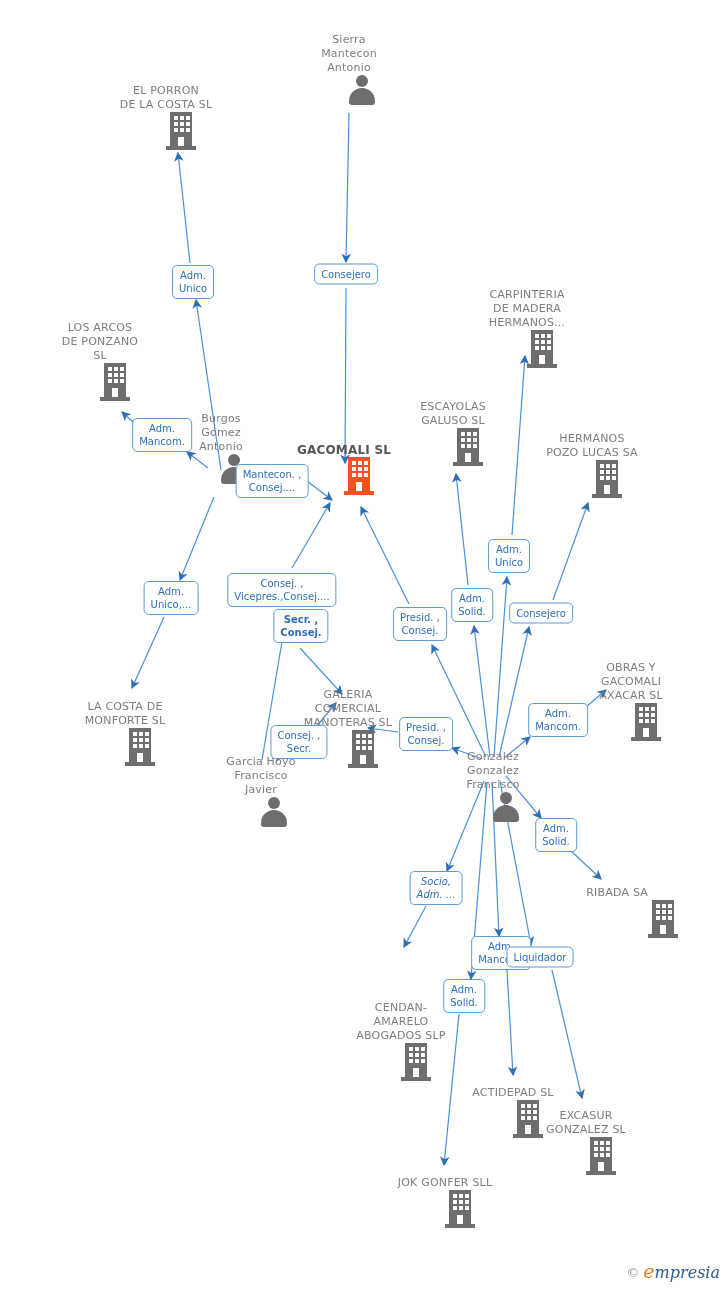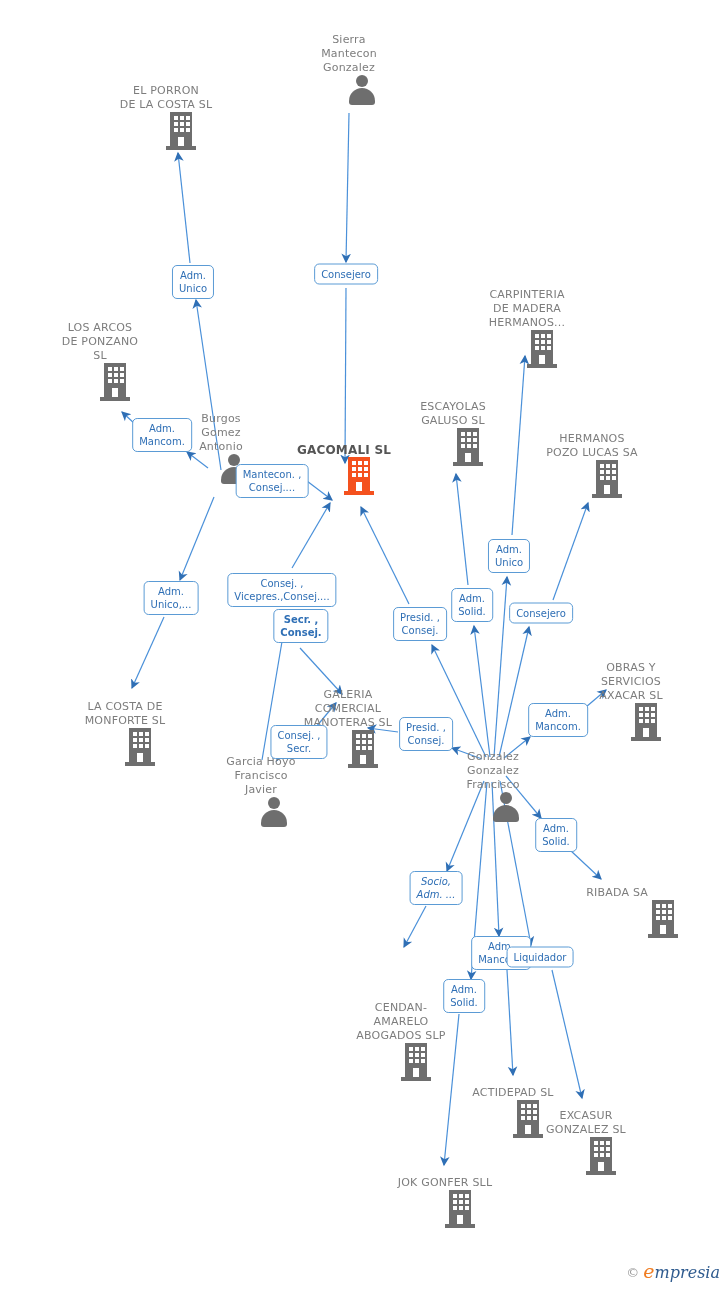--- a/index.html
+++ b/index.html
@@ -111,21 +111,21 @@
 
   <div id="nodes">
       <div class="node company" style="left: 166px; top: 84px;">
         <div class="cap" style="white-space: pre-line;">EL PORRON
 DE LA COSTA SL</div>
         <div class="glyph"><span class="bldg"><i class="body"></i><i class="w" style="left:8px;top:4px"></i><i class="w" style="left:14px;top:4px"></i><i class="w" style="left:20px;top:4px"></i><i class="w" style="left:8px;top:10px"></i><i class="w" style="left:14px;top:10px"></i><i class="w" style="left:20px;top:10px"></i><i class="w" style="left:8px;top:16px"></i><i class="w" style="left:14px;top:16px"></i><i class="w" style="left:20px;top:16px"></i><i class="door"></i><i class="base"></i></span></div>
       </div>
       <div class="node person-node" style="left: 349px; top: 33px;">
         <div class="cap" style="white-space: pre-line;">Sierra
 Mantecon
-Gonzalez</div>
+Antonio</div>
         <div class="glyph"><span class="person"><i class="head"></i><i class="torso"></i></span></div>
       </div>
       <div class="node company" style="left: 100px; top: 321px;">
         <div class="cap" style="white-space: pre-line;">LOS ARCOS
 DE PONZANO
 SL</div>
         <div class="glyph"><span class="bldg"><i class="body"></i><i class="w" style="left:8px;top:4px"></i><i class="w" style="left:14px;top:4px"></i><i class="w" style="left:20px;top:4px"></i><i class="w" style="left:8px;top:10px"></i><i class="w" style="left:14px;top:10px"></i><i class="w" style="left:20px;top:10px"></i><i class="w" style="left:8px;top:16px"></i><i class="w" style="left:14px;top:16px"></i><i class="w" style="left:20px;top:16px"></i><i class="door"></i><i class="base"></i></span></div>
       </div>
       <div class="node person-node" style="left: 221px; top: 412px;">
         <div class="cap" style="white-space: pre-line;">Burgos
@@ -171,21 +171,21 @@
         <div class="glyph"><span class="person"><i class="head"></i><i class="torso"></i></span></div>
       </div>
       <div class="node person-node" style="left: 493px; top: 750px;">
         <div class="cap" style="white-space: pre-line;">Gonzalez
 Gonzalez
 Francisco</div>
         <div class="glyph"><span class="person"><i class="head"></i><i class="torso"></i></span></div>
       </div>
       <div class="node company" style="left: 631px; top: 661px;">
         <div class="cap" style="white-space: pre-line;">OBRAS Y
-SERVICIOS
+GACOMALI
 AXACAR SL</div>
         <div class="glyph"><span class="bldg"><i class="body"></i><i class="w" style="left:8px;top:4px"></i><i class="w" style="left:14px;top:4px"></i><i class="w" style="left:20px;top:4px"></i><i class="w" style="left:8px;top:10px"></i><i class="w" style="left:14px;top:10px"></i><i class="w" style="left:20px;top:10px"></i><i class="w" style="left:8px;top:16px"></i><i class="w" style="left:14px;top:16px"></i><i class="w" style="left:20px;top:16px"></i><i class="door"></i><i class="base"></i></span></div>
       </div>
       <div class="node company" style="left: 573px; top: 886px; text-align: right;">
         <div class="cap" style="white-space: pre-line;">RIBADA SA</div>
         <div class="glyph"><span class="bldg"><i class="body"></i><i class="w" style="left:8px;top:4px"></i><i class="w" style="left:14px;top:4px"></i><i class="w" style="left:20px;top:4px"></i><i class="w" style="left:8px;top:10px"></i><i class="w" style="left:14px;top:10px"></i><i class="w" style="left:20px;top:10px"></i><i class="w" style="left:8px;top:16px"></i><i class="w" style="left:14px;top:16px"></i><i class="w" style="left:20px;top:16px"></i><i class="door"></i><i class="base"></i></span></div>
       </div>
       <div class="node company" style="left: 401px; top: 1001px;">
         <div class="cap" style="white-space: pre-line;">CENDAN-
 AMARELO

